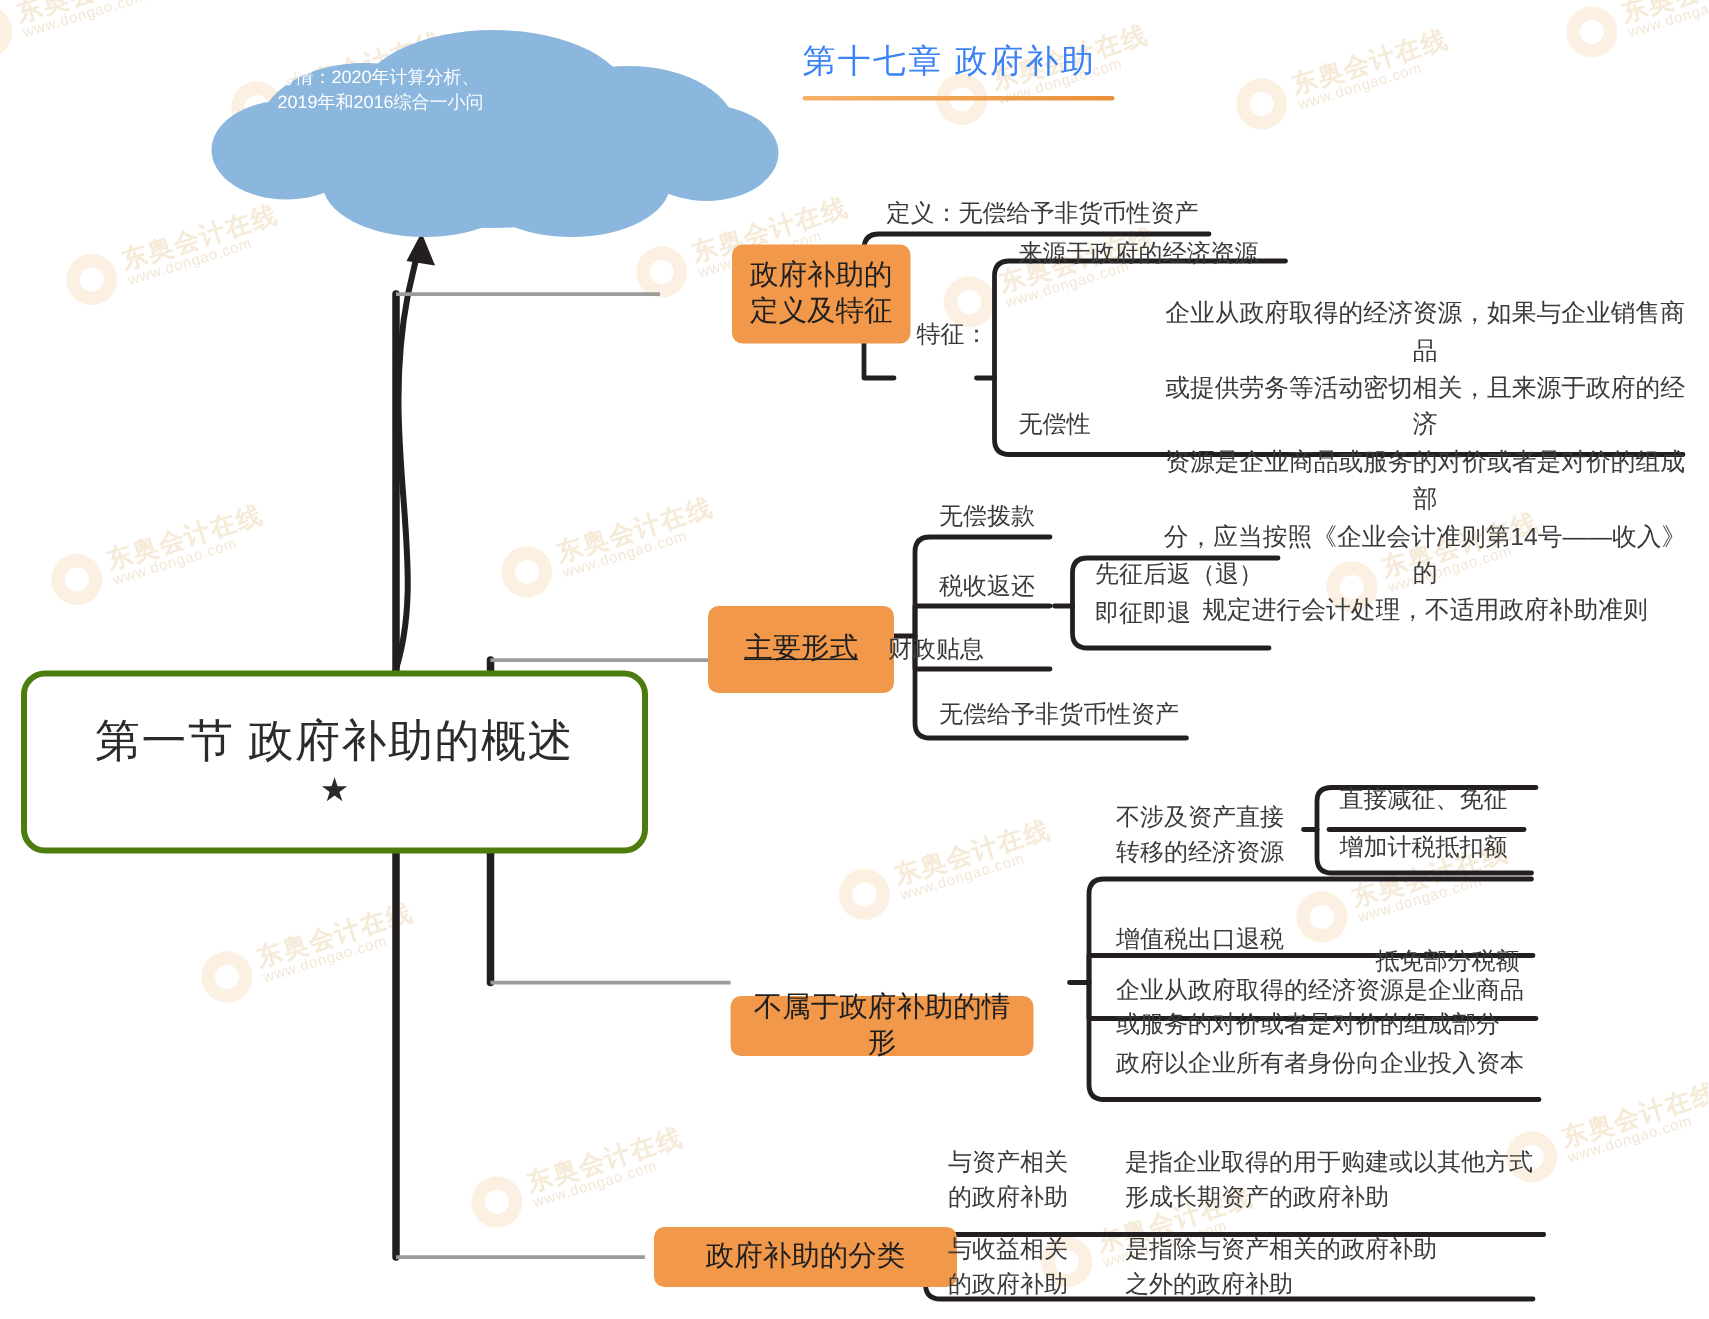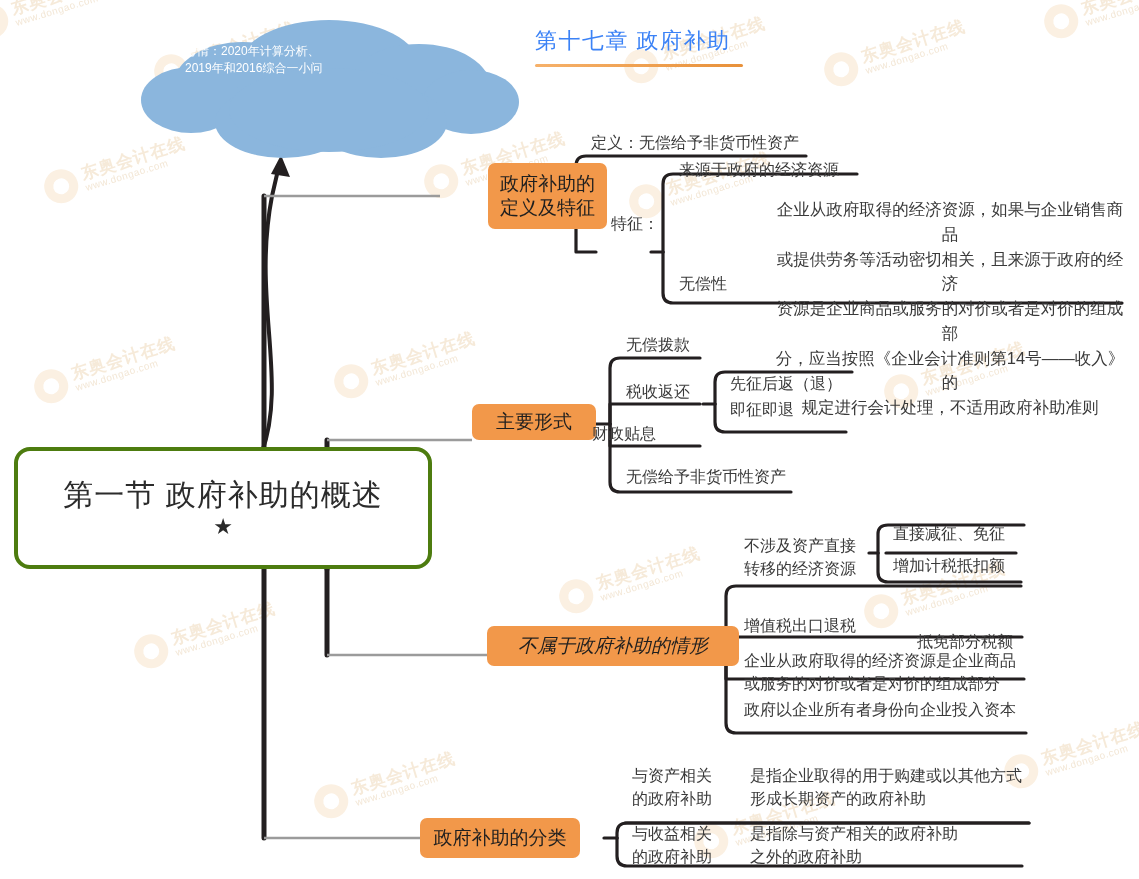--- a/index.html
+++ b/index.html
@@ -327,29 +327,29 @@
   <div class="node root">
     <div class="rt">第一节  政府补助的概述</div>
     <div class="star">★</div>
   </div>
 
   <div class="node branch" style="left:440px;top:163px;width:119px;height:66px;margin-left:48px;">
     <span style="white-space:pre-line">政府补助的
 定义及特征</span>
   </div>
 
-  <div class="node branch" style="left:472px;top:404px;width:124px;height:36px;">
+  <div class="node branch" style="left:472px;top:404px;width:124px;height:58px;text-decoration:underline;">
     <span style="white-space:pre-line">主要形式</span>
   </div>
 
-  <div class="node branch" style="left:487px;top:626px;width:252px;height:40px;font-style:italic;">
+  <div class="node branch" style="left:487px;top:664px;width:202px;height:40px;">
     <span style="white-space:pre-line">不属于政府补助的情形</span>
   </div>
 
-  <div class="node branch" style="left:420px;top:818px;width:160px;height:40px;">
+  <div class="node branch" style="left:436px;top:818px;width:202px;height:40px;">
     <span style="white-space:pre-line">政府补助的分类</span>
   </div>
 
   <div class="lbl" style="left:591px;top:132px;">定义：无偿给予非货币性资产</div>
   <div class="lbl" style="left:611px;top:213px;">特征：</div>
   <div class="lbl" style="left:679px;top:159px;">来源于政府的经济资源</div>
   <div class="lbl" style="left:679px;top:273px;">无偿性</div>
   <div class="lbl big" style="left:775px;top:197px;width:350px;line-height:1.5;text-align:center;">企业从政府取得的经济资源，如果与企业销售商品
 或提供劳务等活动密切相关，且来源于政府的经济
 资源是企业商品或服务的对价或者是对价的组成部

